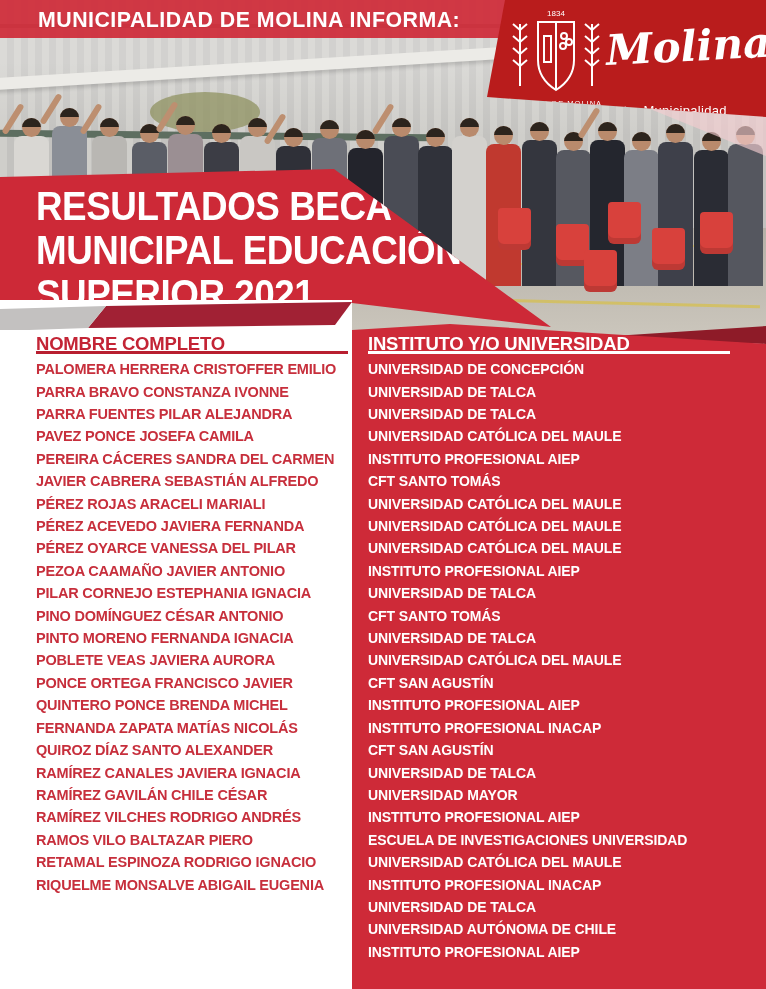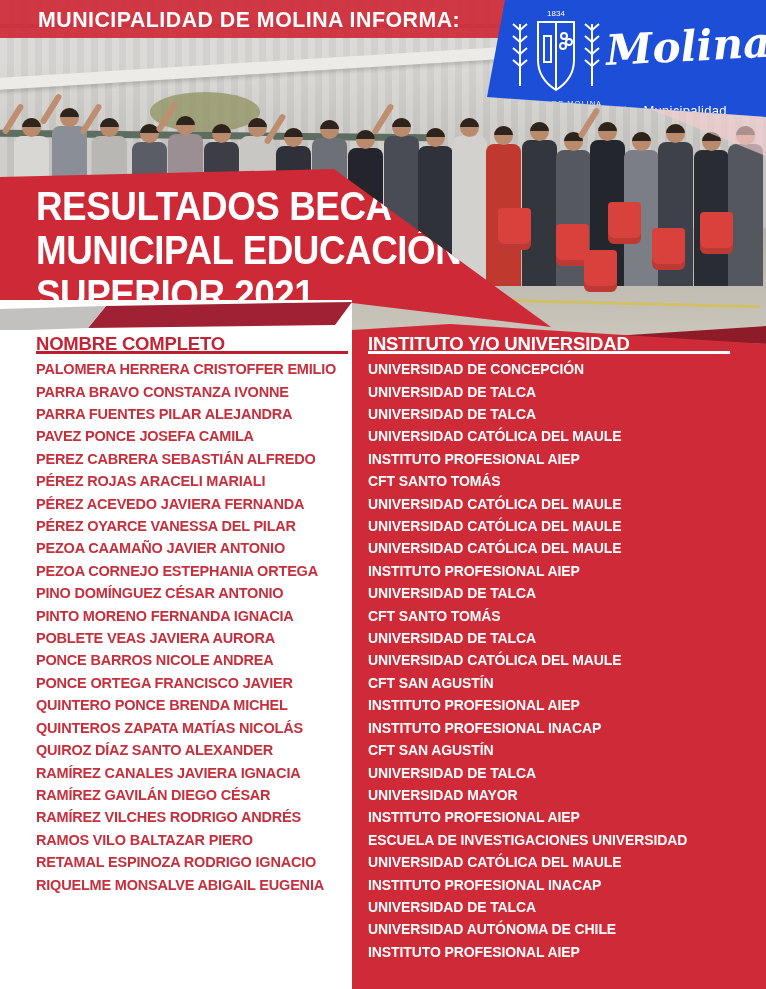--- a/index.html
+++ b/index.html
@@ -32,21 +32,21 @@
 
   
   .topbar{position:absolute;left:0;top:0;width:766px;height:38px;background:rgba(206,38,52,.9);}
   .topbar-text{position:absolute;left:38px;top:7px;color:#ffffff;font-size:22px;font-weight:bold;
          letter-spacing:.5px;white-space:nowrap;transform:scaleX(.97);transform-origin:left;}
 
   
   .accent-light{position:absolute;left:480px;top:0;width:286px;height:170px;
          clip-path:polygon(148px 100px,286px 110px,286px 156px);background:rgba(243,205,208,.65);}
   .logo-banner{position:absolute;left:480px;top:0;width:286px;height:170px;
-         clip-path:polygon(25px 0,286px 0,286px 117px,7px 97px);background:#1d4ed8;}
+         clip-path:polygon(25px 0,286px 0,286px 117px,7px 97px);background:#b91c1c;}
   .logo-emblem{position:absolute;left:28px;top:6px;}
   .brand{position:absolute;left:126px;top:22px;width:158px;color:#fff;
          font-family:"DejaVu Serif",serif;font-style:italic;font-weight:bold;font-size:42px;
          transform:rotate(-3deg);text-align:center;}
   .tagline{position:absolute;left:122px;top:80px;width:160px;color:#fff;font-size:13px;
          text-align:left;letter-spacing:.3px;margin-top:23px;}
 
   
   .title-band{position:absolute;left:0;top:0;width:766px;height:360px;
          clip-path:polygon(0 177px,334px 169px,551px 327px,352px 303px,0 308px);
@@ -325,36 +325,36 @@
   </div>
 
   <div class="names-col">
     <div class="col-header-left">NOMBRE COMPLETO</div>
     <div class="underline-left"></div>
     <div class="name-rows">
         <div class="name-row">PALOMERA HERRERA CRISTOFFER EMILIO</div>
         <div class="name-row">PARRA BRAVO CONSTANZA IVONNE</div>
         <div class="name-row">PARRA FUENTES PILAR ALEJANDRA</div>
         <div class="name-row">PAVEZ PONCE JOSEFA CAMILA</div>
-        <div class="name-row">PEREZ CABRERA SEBASTIÁN ALFREDO</div>
+        <div class="name-row">PEREIRA CÁCERES SANDRA DEL CARMEN</div>
+        <div class="name-row">JAVIER CABRERA SEBASTIÁN ALFREDO</div>
         <div class="name-row">PÉREZ ROJAS ARACELI MARIALI</div>
         <div class="name-row">PÉREZ ACEVEDO JAVIERA FERNANDA</div>
         <div class="name-row">PÉREZ OYARCE VANESSA DEL PILAR</div>
         <div class="name-row">PEZOA CAAMAÑO JAVIER ANTONIO</div>
-        <div class="name-row">PEZOA CORNEJO ESTEPHANIA ORTEGA</div>
+        <div class="name-row">PILAR CORNEJO ESTEPHANIA IGNACIA</div>
         <div class="name-row">PINO DOMÍNGUEZ CÉSAR ANTONIO</div>
         <div class="name-row">PINTO  MORENO FERNANDA IGNACIA</div>
         <div class="name-row">POBLETE  VEAS JAVIERA AURORA</div>
-        <div class="name-row">PONCE  BARROS NICOLE ANDREA</div>
         <div class="name-row">PONCE  ORTEGA FRANCISCO JAVIER</div>
         <div class="name-row">QUINTERO PONCE BRENDA MICHEL</div>
-        <div class="name-row">QUINTEROS ZAPATA MATÍAS NICOLÁS</div>
+        <div class="name-row">FERNANDA ZAPATA MATÍAS NICOLÁS</div>
         <div class="name-row">QUIROZ DÍAZ SANTO ALEXANDER</div>
         <div class="name-row">RAMÍREZ CANALES JAVIERA IGNACIA</div>
-        <div class="name-row">RAMÍREZ GAVILÁN DIEGO CÉSAR</div>
+        <div class="name-row">RAMÍREZ GAVILÁN CHILE CÉSAR</div>
         <div class="name-row">RAMÍREZ VILCHES RODRIGO ANDRÉS</div>
         <div class="name-row">RAMOS VILO BALTAZAR PIERO</div>
         <div class="name-row">RETAMAL ESPINOZA RODRIGO IGNACIO</div>
         <div class="name-row">RIQUELME  MONSALVE ABIGAIL EUGENIA</div>
       </div>
   </div>
 
 </div>
 
 </body></html>

